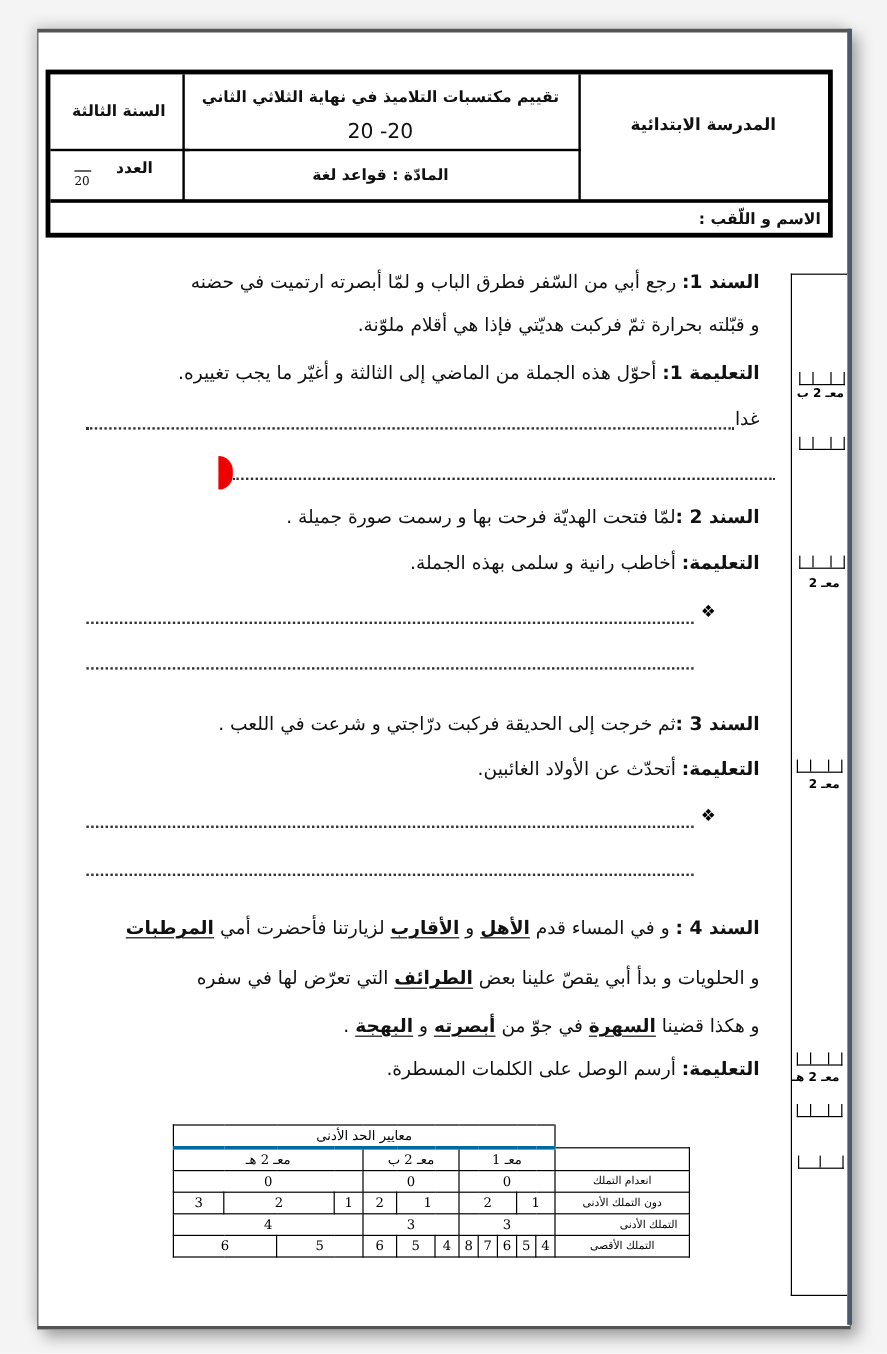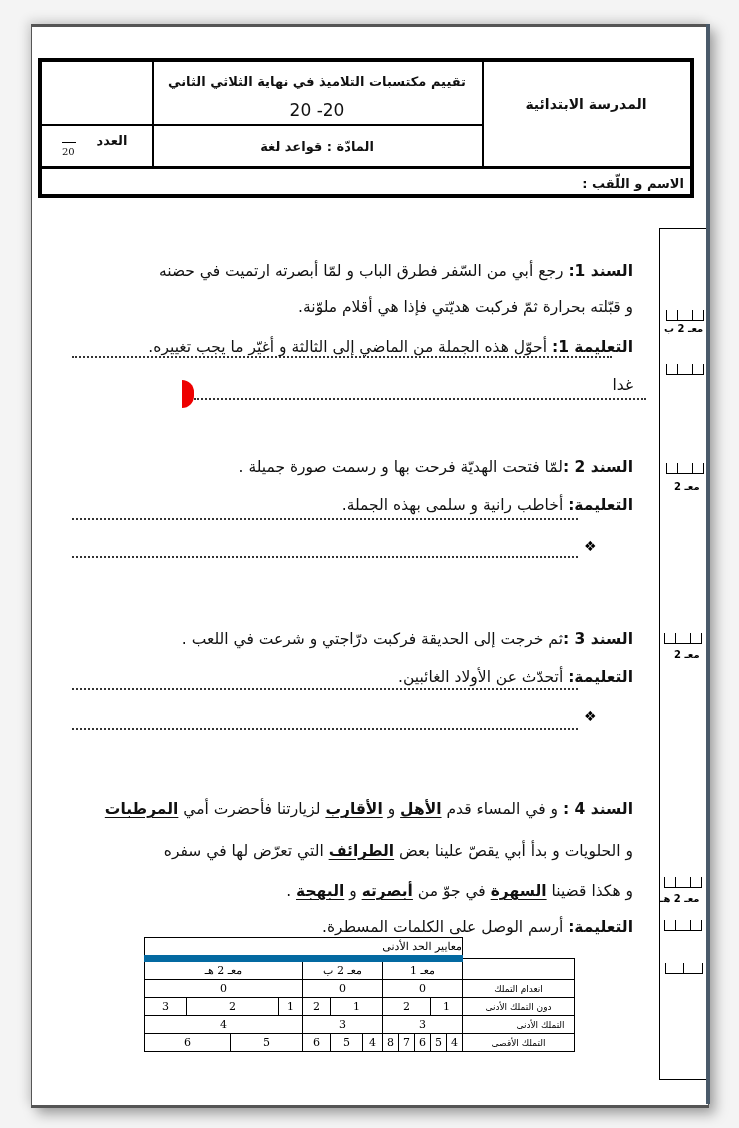--- a/index.html
+++ b/index.html
@@ -14,21 +14,21 @@
   }
   .rightrule { position: absolute; left: 706px; top: 24px; width: 4px; height: 1080px; background: #4a5a6a; }
   .ar { direction: rtl; font-family: "DejaVu Sans", sans-serif; color: #111; }
   .hdr {
     position: absolute; left: 38px; top: 58px; width: 656px; height: 140px;
     border: 4px solid #000; box-sizing: border-box;
   }
   .hdr .cell { position: absolute; box-sizing: border-box; display: flex; align-items: center; justify-content: center; font-weight: bold; font-size: 13px; }
   .vline { position: absolute; background: #000; width: 2px; }
   .hline { position: absolute; background: #000; height: 2px; }
-  .text-line { position: absolute; font-size: 15.5px; white-space: nowrap; margin-top: 36px; }
+  .text-line { position: absolute; font-size: 15.5px; white-space: nowrap; }
   .text-line b { font-weight: bold; }
   .dots { position: absolute; height: 2px; border-bottom: 2px dotted #333; }
   .u { text-decoration: underline; font-weight: bold; text-underline-offset: 3px; }
   .sidebar { position: absolute; left: 659px; top: 228px; width: 47px; height: 852px; border: 1px solid #000; border-right: none; box-sizing: border-box; background: #fff; }
   .score { position: absolute; width: 38px; height: 11px; border: 1px solid #000; border-top: none; box-sizing: border-box; }
   .score i { position: absolute; top: 0; bottom: 0; width: 1px; background: #000; }
   .score-label { position: absolute; font-size: 10px; font-weight: bold; white-space: nowrap; direction: rtl; }
   table.crit { position: absolute; left: 144px; top: 937px; border-collapse: collapse; font-family: "DejaVu Serif", serif; font-size: 11px; direction: rtl; }
   table.crit td { border: 1px solid #000; text-align: center; height: 17px; padding: 0; }
   .diamond { font-size: 14px; }
@@ -40,20 +40,21 @@
 <div class="rightrule"></div>
 
 <div class="hdr ar">
   <div class="cell" style="right:0;top:0;width:208px;height:84px;font-size:14px;">المدرسة الابتدائية</div>
   <div class="vline" style="right:206px;top:0;height:106px;"></div>
   <div class="cell" style="right:208px;top:4px;width:330px;height:30px;font-size:13px;">تقييم مكتسبات التلاميذ في نهاية الثلاثي الثاني</div>
   <div class="cell" style="right:208px;top:30px;width:330px;height:36px;font-size:17px;font-weight:normal;direction:ltr;">20   -20</div>
   <div class="hline" style="right:206px;top:62px;width:332px;"></div>
   <div class="cell" style="right:208px;top:64px;width:330px;height:40px;">المادّة : قواعد لغة</div>
   <div class="vline" style="right:536px;top:0;height:106px;"></div>
+  <div class="cell" style="left:0;top:0;width:114px;height:62px;">السنة الثالثة</div>
   <div class="hline" style="left:0;top:62px;width:116px;"></div>
   <div class="cell" style="left:40px;top:68px;width:60px;height:20px;">العدد</div>
   <div style="position:absolute;left:20px;top:80px;width:14px;border-top:1px solid #000;"></div>
   <div style="position:absolute;left:20px;top:84px;font-family:'DejaVu Serif',serif;font-size:10px;">20</div>
   <div class="hline" style="left:0;top:104px;width:100%;height:3px;"></div>
   <div class="cell" style="right:6px;top:108px;height:26px;justify-content:flex-end;">الاسم و اللّقب :</div>
 </div>
 
 <div class="text-line ar" style="right:106px;top:226px;"><b>السند 1:</b> <span>رجع أبي من السّفر فطرق الباب و لمّا أبصرته ارتميت في حضنه</span></div>
 <div class="text-line ar" style="right:106px;top:262px;">و قبّلته بحرارة ثمّ فركبت هديّتي فإذا هي أقلام ملوّنة.</div>
@@ -125,21 +126,21 @@
       <col style="width:32px">
       <col style="width:28px">
       <col style="width:24px">
       <col style="width:48px">
       <col style="width:44px">
       <col style="width:42px">
   </colgroup>
   <tbody>
       <tr>
     <td style="border:none;border-left:1px solid #000;"></td>
-    <td colspan="12" style="border-bottom:7px solid #0369a1;text-align:right;">معايير الحد الأدنى</td>
+    <td colspan="12" style="border-bottom:3px solid #0369a1;">معايير الحد الأدنى</td>
   </tr>
   <tr>
     <td></td>
     <td colspan="5">معـ 1</td>
     <td colspan="3">معـ 2 ب</td>
     <td colspan="5">معـ 2 هـ</td>
   </tr>
   <tr>
     <td style="font-family:'DejaVu Sans',sans-serif;font-size:9px;">انعدام التملك</td>
     <td colspan="5">0</td>

